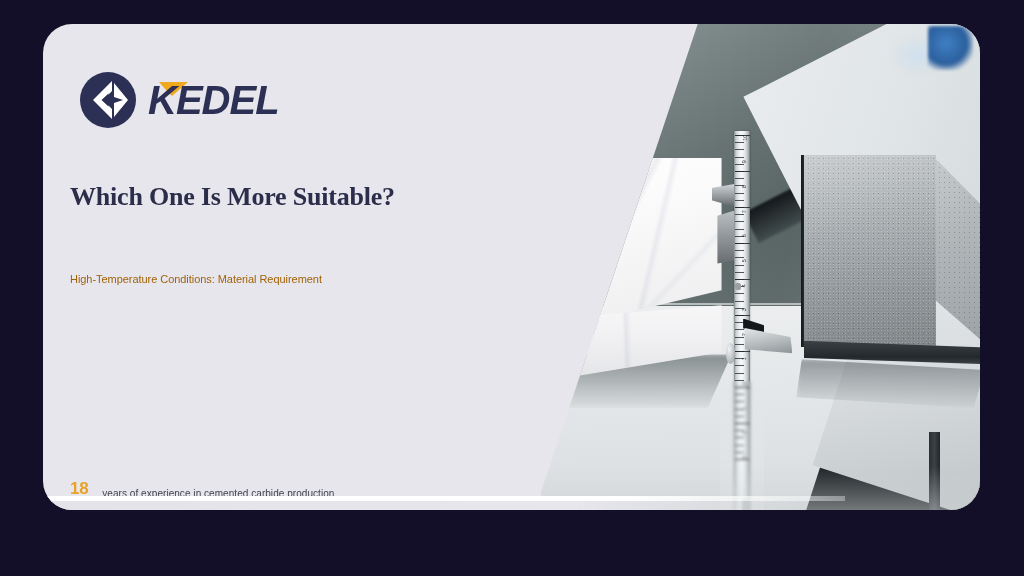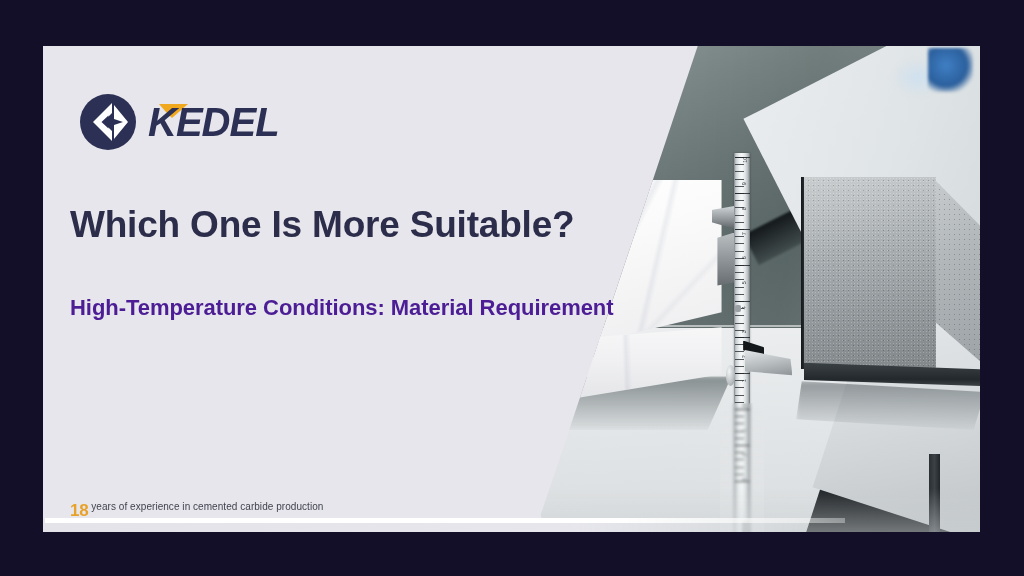--- a/index.html
+++ b/index.html
@@ -20,25 +20,26 @@
   #stage {
     position: absolute;
     inset: 0;
     background: #140f28;
   }
 
   
   #slide {
     position: absolute;
     left: 43px;
-    top: 46px;
+    top: 24px;
     width: 937px;
     height: 486px;
     background: #e7e6ec;
     overflow: hidden;
+    border-radius: 29px;
   }
 
   
   #photo {
     position: absolute;
     left: 440px;
     top: 0;
     width: 497px;
     height: 486px;
     overflow: hidden;
@@ -486,55 +487,56 @@
     position: relative;
     height: 46px;
   }
   #logo-word svg { display: block; }
 
   
   #headline {
     position: absolute;
     left: 27px;
     top: 158px;
-    font-size: 37px;
+    font-size: 26px;
     font-weight: bold;
     color: #2b2d4a;
     letter-spacing: -0.2px;
     white-space: nowrap;
+    font-family: Liberation Serif, serif;
   }
   #sub1 {
     position: absolute;
     left: 27px;
     top: 206px;
     font-size: 19.5px;
     font-weight: bold;
     color: #2f3152;
     letter-spacing: -0.1px;
     white-space: nowrap;
   }
   #sub2 {
     position: absolute;
     left: 27px;
     top: 249px;
-    font-size: 22px;
-    font-weight: bold;
-    color: #4c1d95;
+    font-size: 11px;
+    font-weight: normal;
+    color: #a16207;
     letter-spacing: -0.05px;
     white-space: nowrap;
   }
 
   
   #footer {
     position: absolute;
     left: 27px;
     top: 455px;
     display: flex;
-    align-items: flex-start;
-    gap: 3px;
+    align-items: flex-end;
+    gap: 14px;
     white-space: nowrap;
   }
   #footer-num {
     font-size: 17px;
     font-weight: bold;
     color: #e8a22a;
     letter-spacing: -0.3px;
   }
   #footer-text {
     font-size: 10px;

